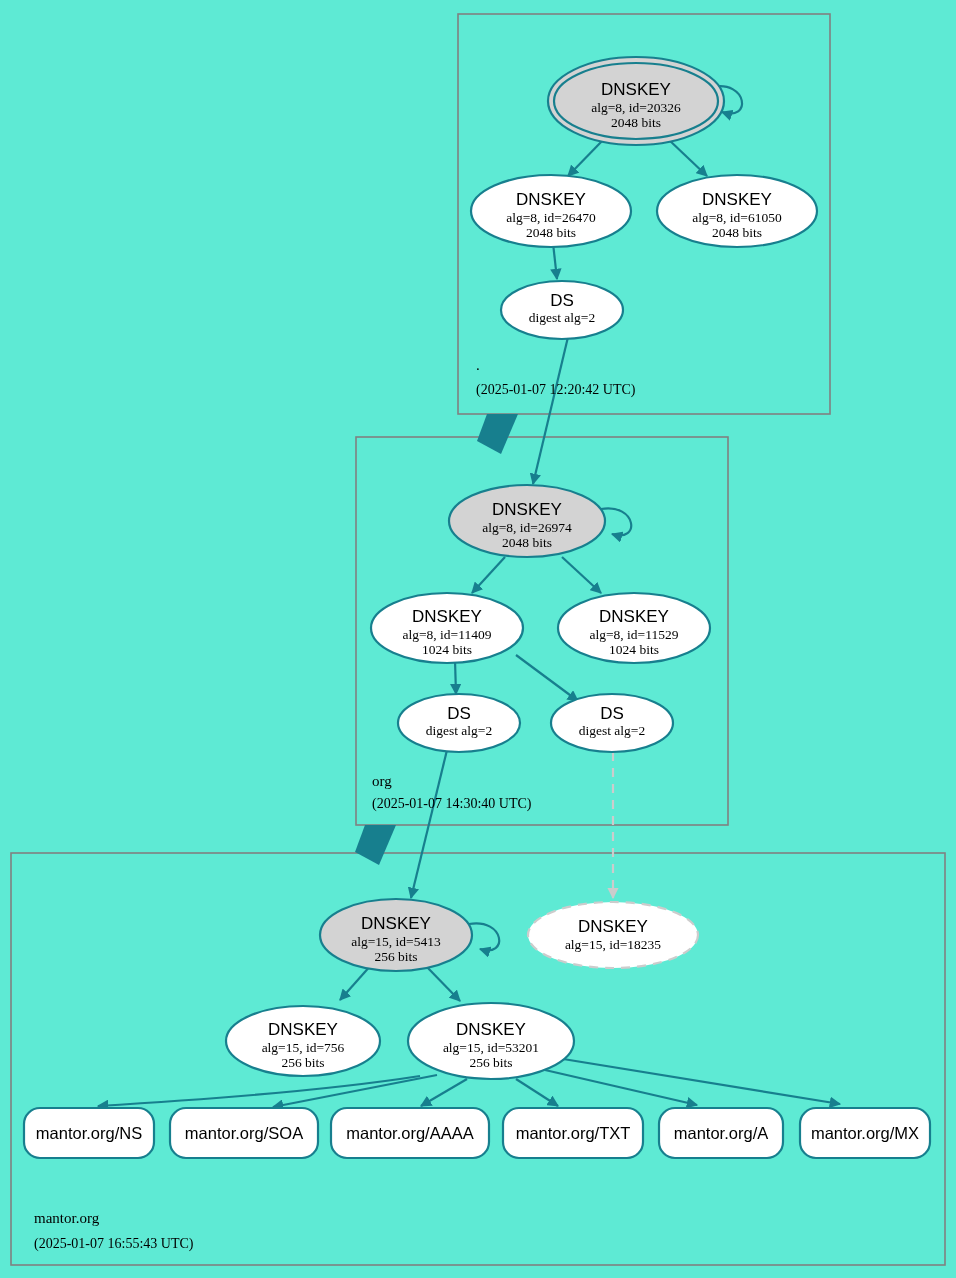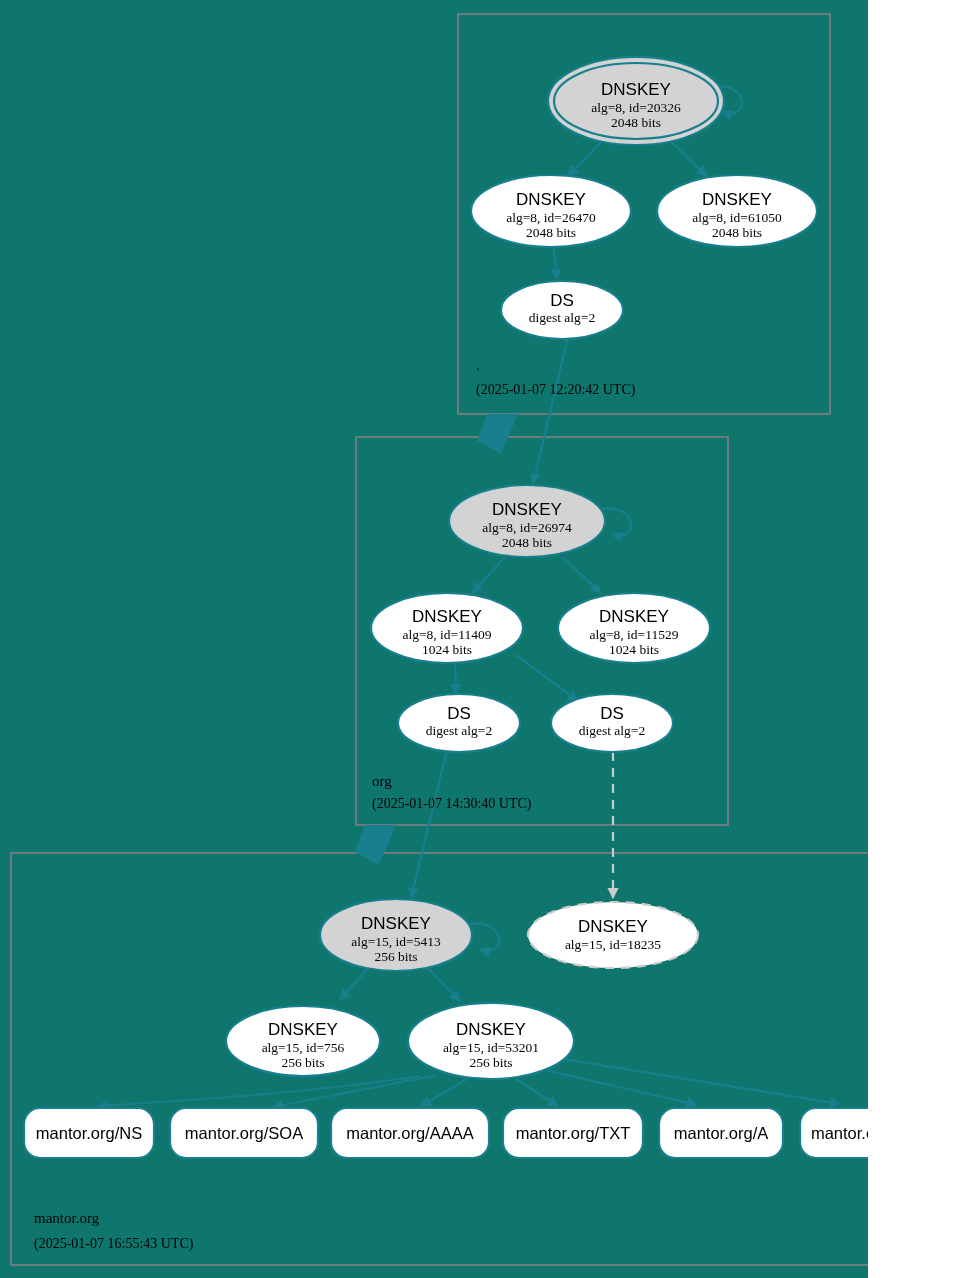--- a/index.html
+++ b/index.html
@@ -2,23 +2,23 @@
 <html><head>
 <meta charset="utf-8">
 <style>
   html, body {
     margin: 0;
     padding: 0;
     background: #ffffff;
   }
   #stage {
     position: relative;
-    width: 868px;
+    width: 956px;
     height: 1278px;
-    background: #0f766e;
+    background: #5eead4;
     font-family: "Liberation Sans", sans-serif;
     overflow: hidden;
   }
   svg.graph {
     position: absolute;
     left: 0;
     top: 0;
     width: 956px;
     height: 1278px;
   }

